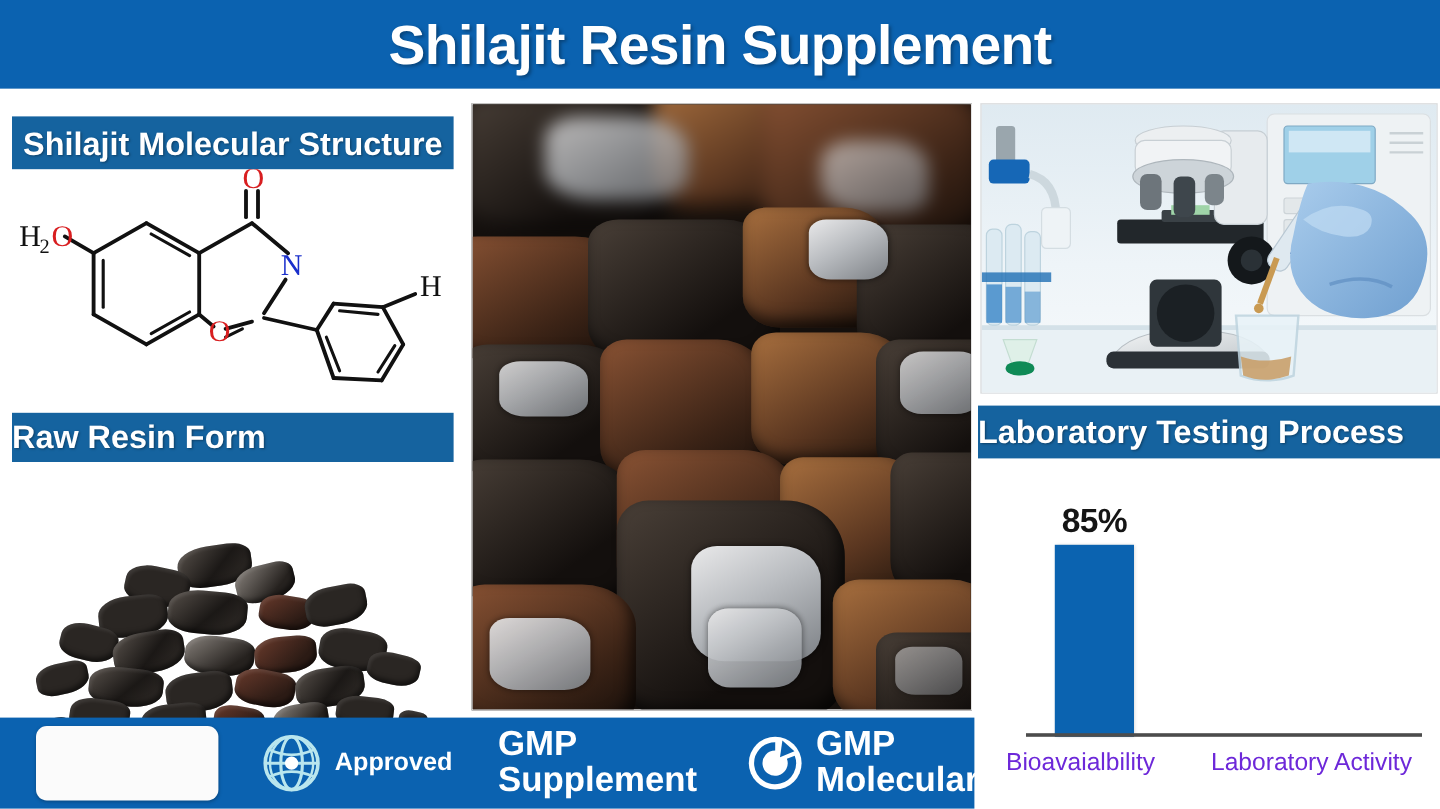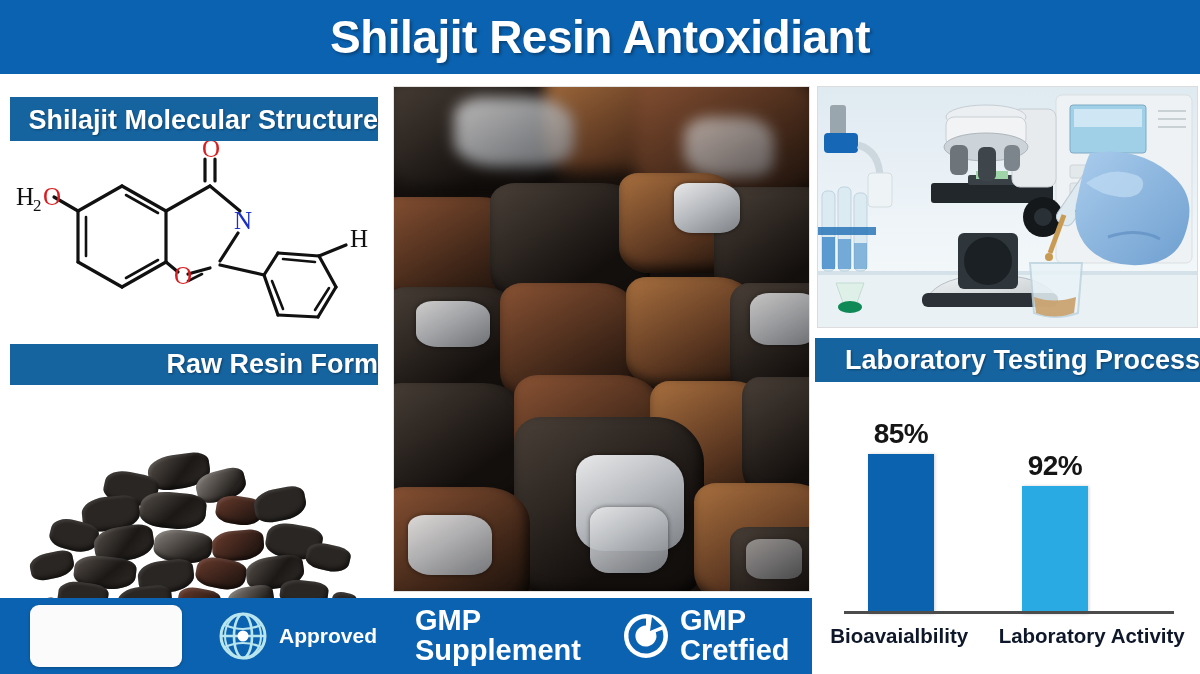--- a/index.html
+++ b/index.html
@@ -31,27 +31,27 @@
     background: #ffffff;
   }
 
   
   .col-left { position: absolute; left: 0; top: 79px; width: 390px; height: 519px; background:#fff; }
 
   .band {
     background: #15639F;
     color: #ffffff;
     font-weight: bold;
-    display: flex; align-items: center; justify-content: flex-end;
+    display: flex; align-items: center; justify-content: flex-start;
     text-shadow: 1px 1px 2px rgba(0,0,0,0.35);
     white-space: nowrap;
   }
   .band-mol {
     position: absolute; left: 10px; top: 18px; width: 368px; height: 47px;
-    font-size: 27px; justify-content: flex-end; padding-left: 0;
+    font-size: 27px; justify-content: center; padding-left: 0;
   }
   .band-resin {
     position: absolute; left: 10px; top: 265px; width: 368px; height: 41px;
     font-size: 27px;
   }
 
   .mol-box {
     position: absolute; left: 6px; top: 62px; width: 378px; height: 198px;
     background: #ffffff;
   }
@@ -117,21 +117,21 @@
   }
   .band-lab {
     position: absolute; left: 0px; top: 252px; width: 385px; height: 44px;
     font-size: 27px;
   }
 
   .chart-area {
     position: absolute; left: 0px; top: 300px; width: 385px; height: 288px;
     background: #ffffff;
   }
-  .chart-plot { position: absolute; left: 21px; top: 6px; width: 345px; height: 222px; }
+  .chart-plot { position: absolute; left: 32px; top: 6px; width: 345px; height: 222px; }
   .bar-col {
     position: absolute; bottom: 0; width: 66px;
     display: flex; flex-direction: column; align-items: center; justify-content: flex-end;
     height: 100%;
   }
   .bar-value {
     font-size: 28px; font-weight: bold; color: #151515; margin-bottom: 4px;
     letter-spacing: -0.5px;
   }
   .bar {
@@ -139,21 +139,21 @@
     box-shadow: 1px 0 3px rgba(0,0,0,0.18);
   }
   .axis-line {
     position: absolute; left: 8px; bottom: 0px; width: 330px; height: 3px;
     background: #4c4c4c;
   }
   .chart-labels {
     position: absolute; left: 0px; top: 238px; width: 385px;
     display: flex; justify-content: space-around; align-items: flex-start;
   }
-  .axis-label { font-size: 20.5px; color: #0f172a; white-space: nowrap; font-weight: bold; }
+  .axis-label { font-size: 20.5px; color: #6d28d9; white-space: nowrap; }
 
   
   .footer {
     position: absolute; left: 0; top: 598px; width: 812px; height: 76px;
     background: #0B62B0;
     display: flex; align-items: center;
   }
   .badge-blank {
     margin-left: 30px;
     width: 152px; height: 62px;
@@ -170,21 +170,21 @@
   .cert-gmp2 { margin-left: 42px; font-size: 29px; line-height: 1.02; }
   .cert-text-2l { display: flex; flex-direction: column; }
   .icon-globe, .icon-refresh { flex: none; display: block; }
 </style>
 </head>
 <body>
 
 <div class="page">
 
   <div class="header">
-    <div class="header-title">Shilajit Resin Antoxidiant</div>
+    <div class="header-title">Shilajit Resin Supplement</div>
   </div>
   <div class="header-underline"></div>
 
   <div class="col-left">
 
     <div class="band band-mol">
       <span>Shilajit Molecular Structure</span>
     </div>
 
     <div class="mol-box">
@@ -417,24 +417,20 @@
     <div class="band band-lab">
       <span>Laboratory Testing Process</span>
     </div>
 
     <div class="chart-area">
       <div class="chart-plot">
         <div class="bar-col" style="left:32px;">
           <span class="bar-value">85%</span>
           <div class="bar" style="height:160px;background:#0B63B0;"></div>
         </div>
-        <div class="bar-col" style="left:186px;">
-          <span class="bar-value">92%</span>
-          <div class="bar" style="height:128px;background:#29AAE3;"></div>
-        </div>
         <div class="axis-line"></div>
       </div>
       <div class="chart-labels">
         <span class="axis-label">Bioavaialbility</span>
         <span class="axis-label">Laboratory Activity</span>
       </div>
     </div>
   </div>
 
   <div class="footer">
@@ -462,18 +458,18 @@
     </div>
 
     <div class="cert cert-gmp2">
       <svg class="icon-refresh" width="46" height="46" viewBox="0 0 46 46">
         <circle cx="23" cy="23" r="22" fill="#ffffff"></circle>
         <path d="M23 9 a14 14 0 1 0 13 9" fill="none" stroke="#0B62B0" stroke-width="7" stroke-linecap="butt"></path>
         <path d="M29 4 L39 13 L27 18 Z" fill="#0B62B0"></path>
       </svg>
       <span class="cert-text-2l">
         <span>GMP</span>
-        <span>Cretfied</span>
+        <span>Molecular</span>
       </span>
     </div>
   </div>
 
 </div>
 
 </body></html>

